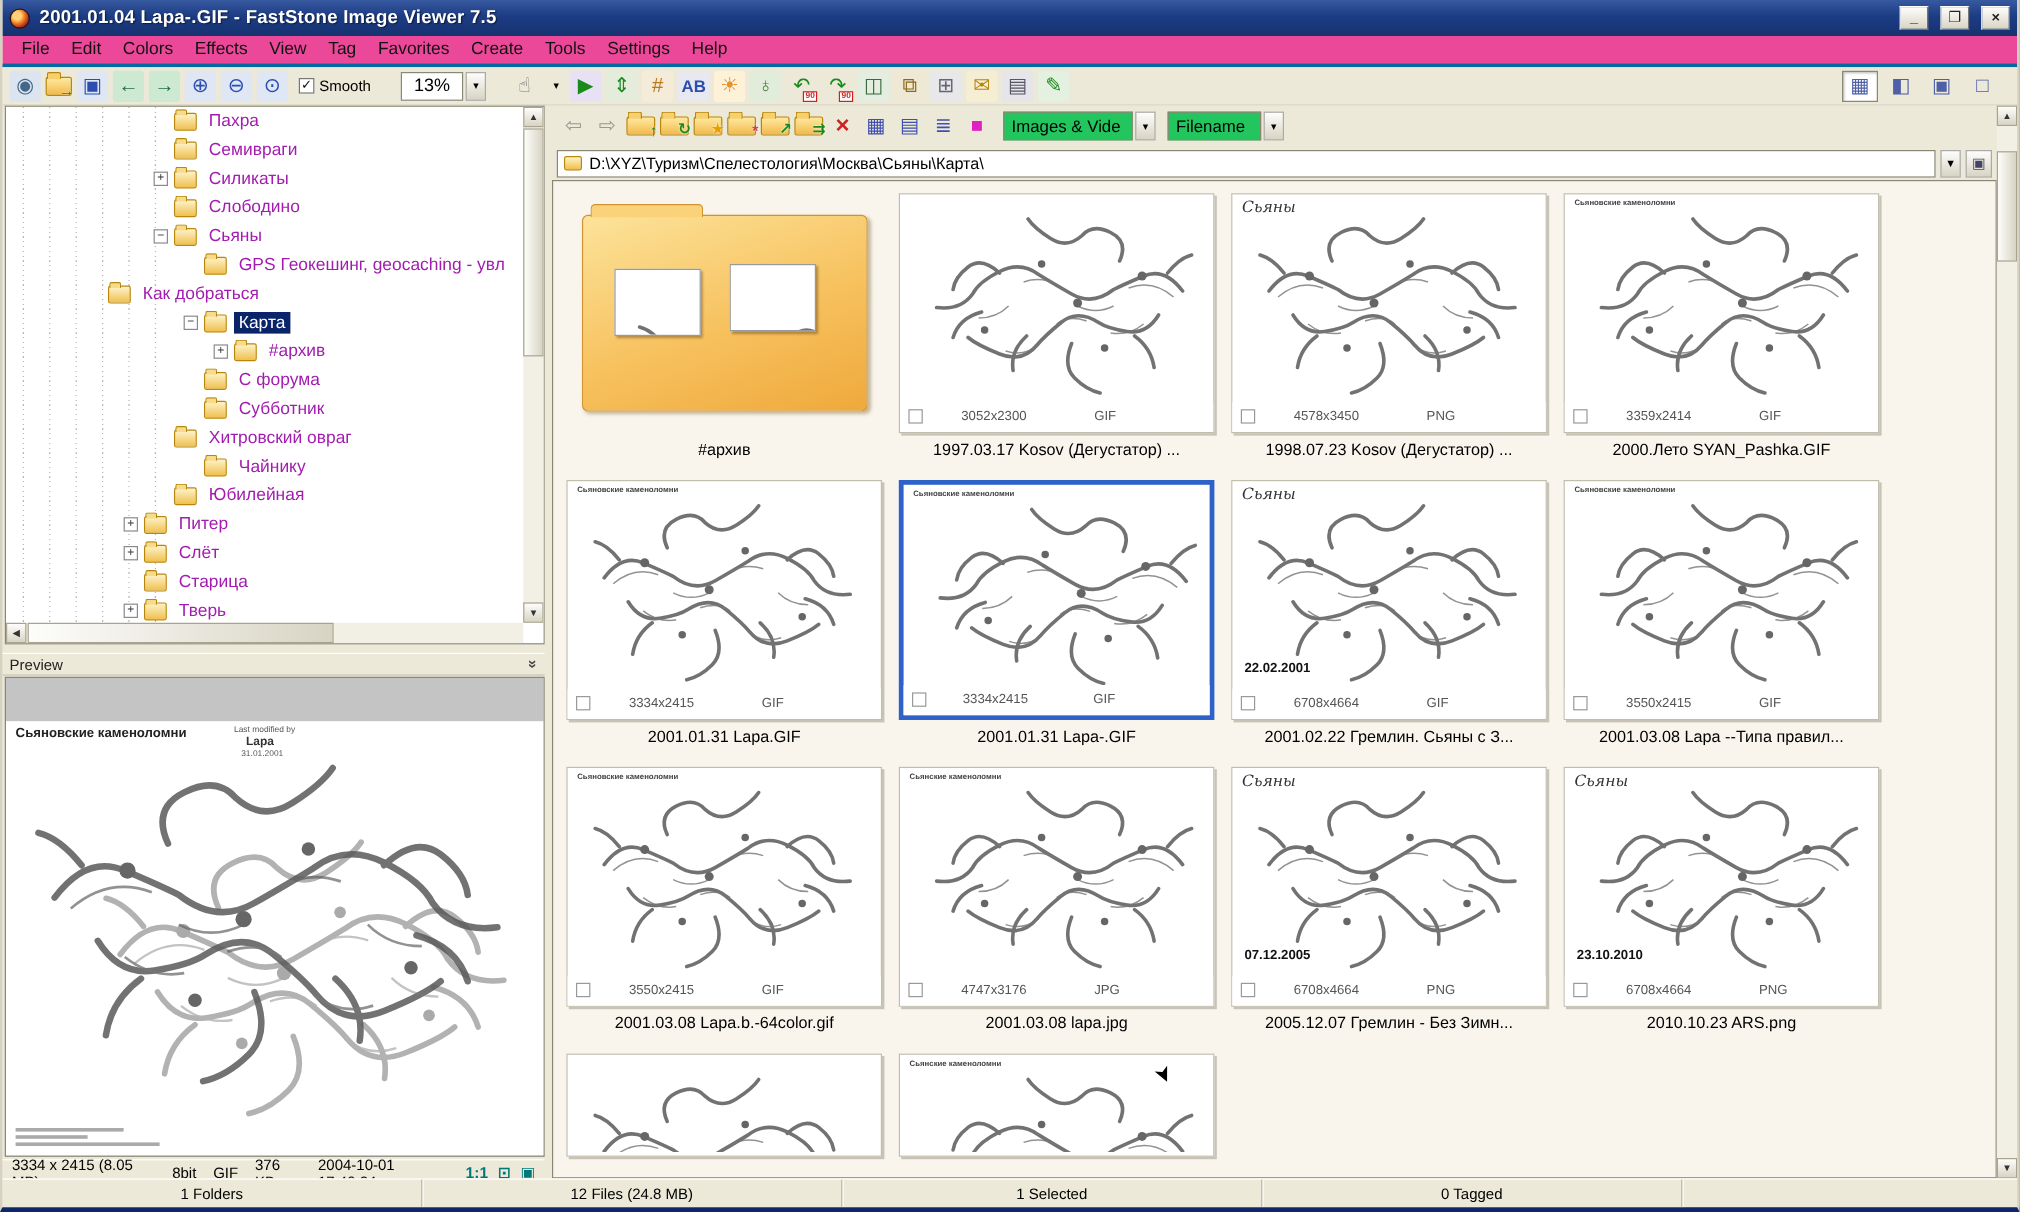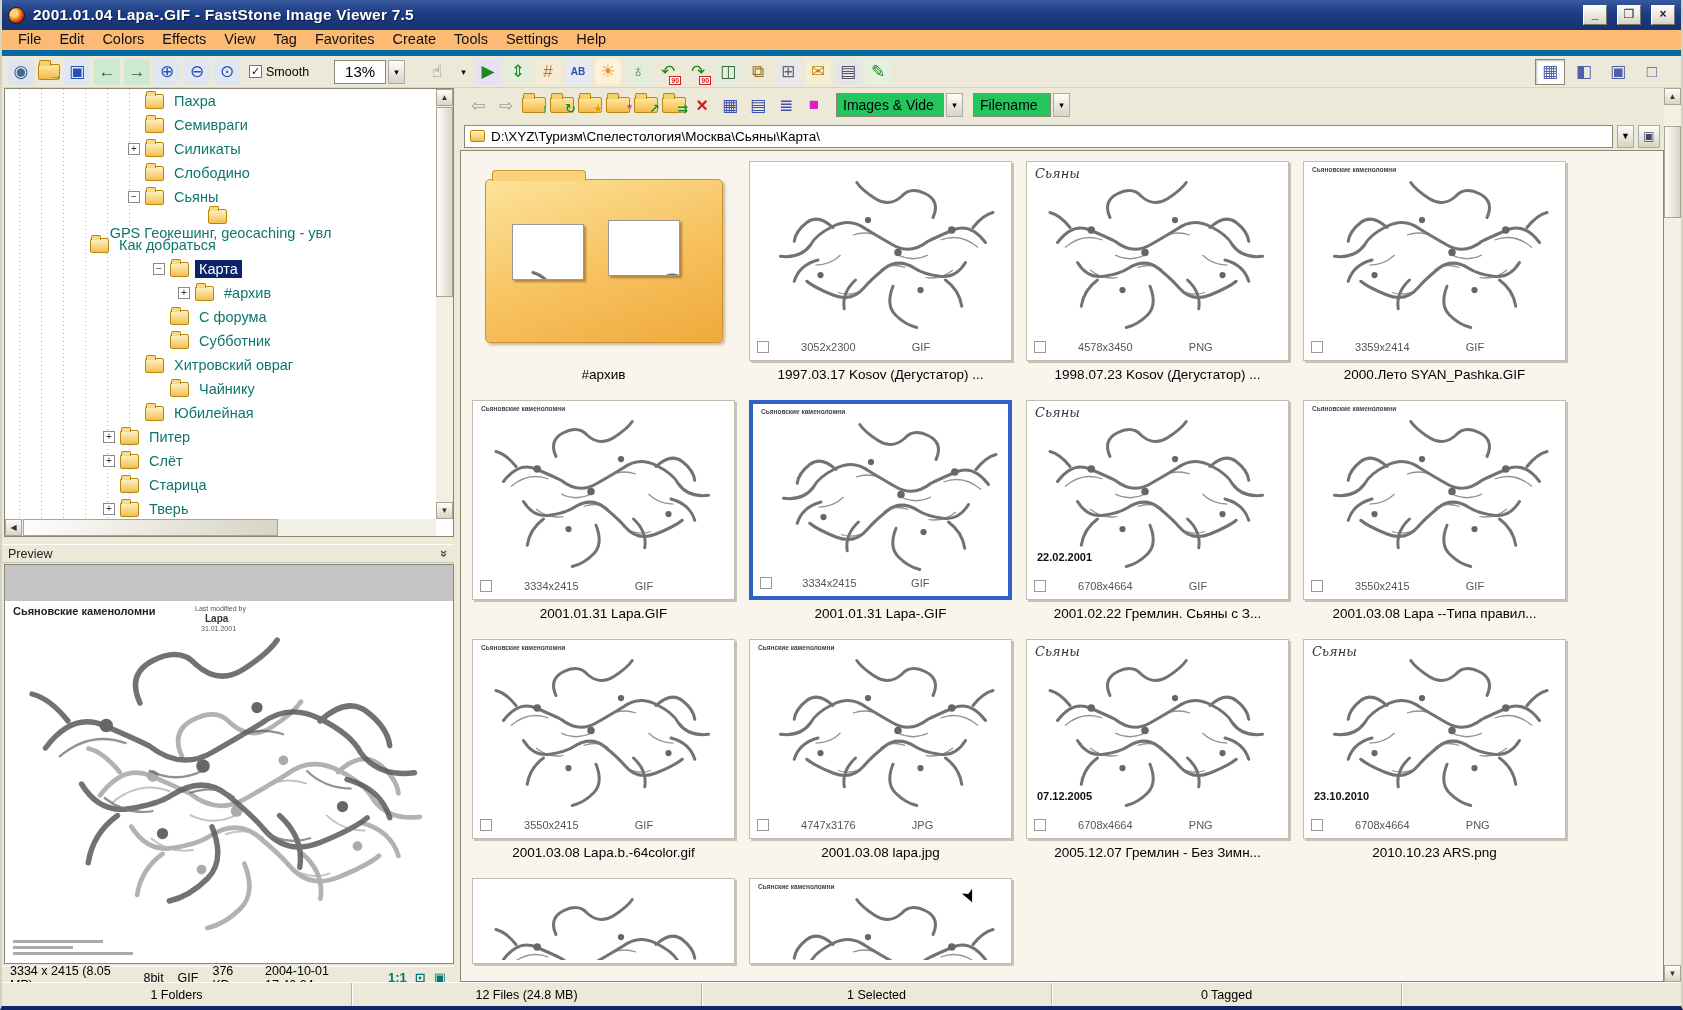--- a/index.html
+++ b/index.html
@@ -12,31 +12,31 @@
     background:linear-gradient(180deg,#37599f 0%,#1c3c84 45%,#16326f 100%);padding:0 6px;gap:8px;}
   .applogo{width:17px;height:17px;border-radius:50%;
     background:radial-gradient(circle at 35% 35%,#ffd27a 0 25%,#f08020 45%,#a02020 75%,#5a1010 100%);
     border:1px solid #301010;flex:0 0 auto;}
   .title-text{color:#fff;font-weight:bold;font-size:15.5px;letter-spacing:.2px;white-space:nowrap;
     text-shadow:1px 1px 1px rgba(0,0,0,.5);flex:1;}
   .winbtn{width:24px;height:20px;background:linear-gradient(#fdfdfb,#d8d4c4);border:1px solid #fff;
     border-right-color:#777;border-bottom-color:#777;font-size:12px;line-height:17px;text-align:center;
     color:#222;margin-left:2px;font-weight:bold;}
   
-  .menubar{position:absolute;left:0;top:30px;right:0;height:26px;display:flex;align-items:flex-end;
-    background:#fdba74;padding:0 8px;gap:2px;border-bottom:6px solid #0369a1;}
+  .menubar{position:absolute;left:0;top:30px;right:0;height:26px;display:flex;align-items:flex-start;
+    background:#ec4899;padding:0 8px;gap:2px;border-bottom:3px solid #0369a1;}
   .menu-item{font-size:14.5px;color:#111;padding:3px 8px;}
   
   .toolbar{position:absolute;left:0;top:56px;right:0;height:32px;display:flex;align-items:center;
     background:#ece9d8;padding:0 6px;gap:3px;border-bottom:1px solid #d8d4c2;}
   .tbicon{width:26px;height:26px;display:flex;align-items:center;justify-content:center;
     font-size:17px;border-radius:3px;position:relative;flex:0 0 auto;}
   .tbicon .badge{position:absolute;right:0px;bottom:0px;background:#fff;color:#d02020;font-size:7px;
     font-weight:bold;border:1px solid #d02020;line-height:7px;padding:0 1px;}
-  .tbicon.txt{font-size:10px;font-weight:bold;}
+  .tbicon.txt{font-size:14px;font-weight:bold;}
   .folderbase{position:relative;width:22px;height:16px;border-radius:2px;
     background:linear-gradient(#ffe9a0,#f2b94a);border:1px solid #b8860b;}
   .folderbase::before{content:"";position:absolute;left:0;top:-5px;width:10px;height:5px;
     background:#f6cf6e;border:1px solid #b8860b;border-bottom:none;border-radius:2px 2px 0 0;}
   .folderbase .ovl{position:absolute;right:-3px;bottom:-4px;font-size:13px;font-weight:bold;
     text-shadow:0 0 2px #fff;}
   .smoothbox{display:flex;align-items:center;gap:4px;margin:0 6px;font-size:12.5px;}
   .checkbox{width:13px;height:13px;background:#fff;border:1px solid #777;font-size:11px;line-height:11px;
     text-align:center;color:#111;}
   .zoomcombo{display:flex;align-items:center;margin:0 16px;}
@@ -60,21 +60,21 @@
   .guide{position:absolute;top:0;bottom:0;width:1px;
     background-image:repeating-linear-gradient(180deg,#b5b5b5 0 1px,transparent 1px 4px);}
   .trow{height:24px;display:flex;align-items:center;white-space:nowrap;position:relative;}
   .expander{width:12px;height:12px;border:1px solid #8a8a8a;background:#fff;font-size:10px;line-height:10px;
     text-align:center;color:#333;margin-right:5px;flex:0 0 auto;}
   .noexp{width:17px;flex:0 0 auto;}
   .ticon{width:19px;height:15px;border-radius:2px;background:linear-gradient(#fdf3c9,#f0c050);
     border:1px solid #b8860b;position:relative;margin-right:6px;flex:0 0 auto;}
   .ticon::before{content:"";position:absolute;left:0;top:-4px;width:8px;height:4px;background:#f6dc8a;
     border:1px solid #b8860b;border-bottom:none;border-radius:2px 2px 0 0;}
-  .tlabel{font-size:14.5px;color:#0f766e;padding:1px 4px;}
+  .tlabel{font-size:14.5px;color:#a21caf;padding:1px 4px;}
   .trow.sel .tlabel{background:#0a246a;color:#fff;}
   
   .sb{background:#f2efe4;}
   .sbtn{position:absolute;width:17px;height:17px;background:linear-gradient(#fdfdfb,#d8d4c4);
     border:1px solid #a8a490;font-size:8px;display:flex;align-items:center;justify-content:center;color:#333;}
   .sthumb{position:absolute;background:linear-gradient(90deg,#fdfdfb,#d8d4c4);border:1px solid #a8a490;}
   .tree-vsb{position:absolute;right:0;top:0;width:17px;bottom:17px;}
   .tree-hsb{position:absolute;left:0;bottom:0;right:17px;height:17px;}
   
   .prevhead{position:absolute;left:0;top:456px;right:0;height:19px;background:#ece9d8;
@@ -281,21 +281,21 @@
             <div class="trow" style="padding-left: 123px;">
               <span class="noexp"></span>
               <span class="ticon"></span>
               <span class="tlabel">Слободино</span>
             </div>
             <div class="trow" style="padding-left: 123px;">
               <span class="expander">−</span>
               <span class="ticon"></span>
               <span class="tlabel">Сьяны</span>
             </div>
-            <div class="trow" style=" flex-direction: column;">
+            <div class="trow" style="padding-left: 148px;">
               <span class="noexp"></span>
               <span class="ticon"></span>
               <span class="tlabel">GPS Геокешинг, geocaching - увл</span>
             </div>
             <div class="trow" style="padding-left: 68px;">
               <span class="noexp"></span>
               <span class="ticon"></span>
               <span class="tlabel">Как добраться</span>
             </div>
             <div class="trow sel" style="padding-left: 148px;">

